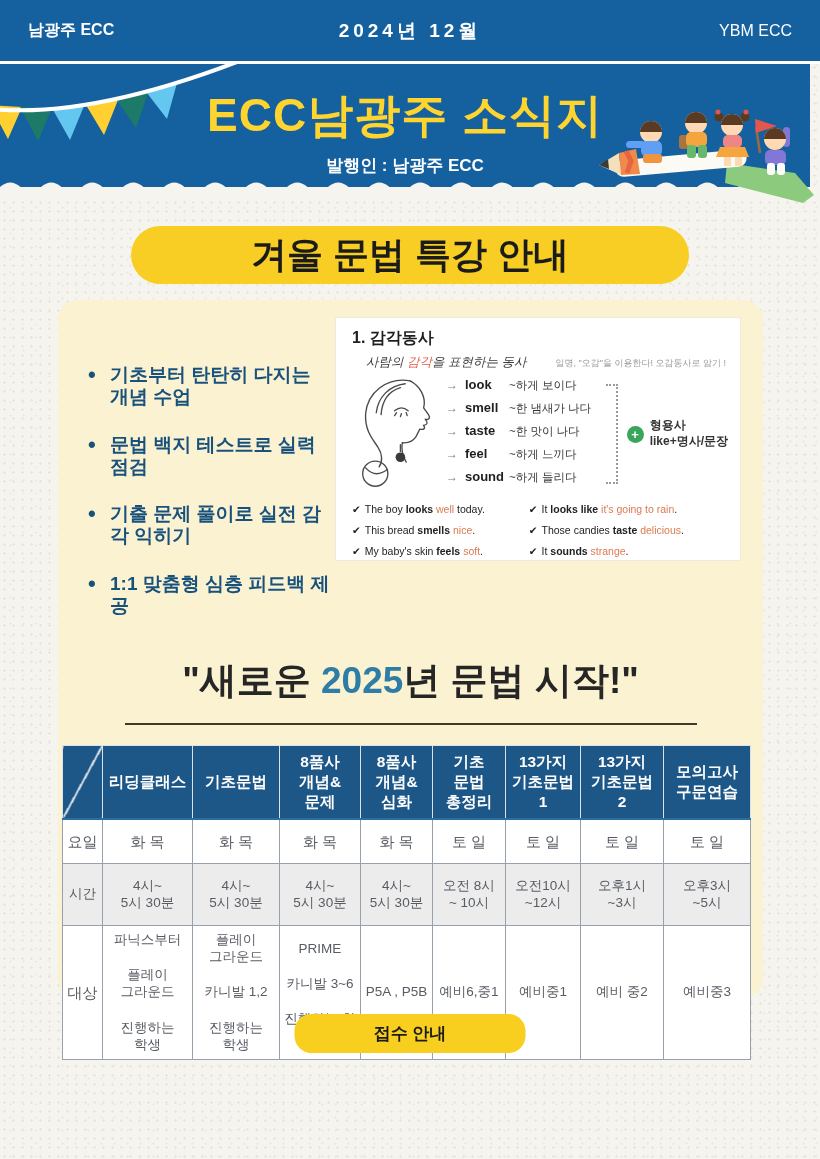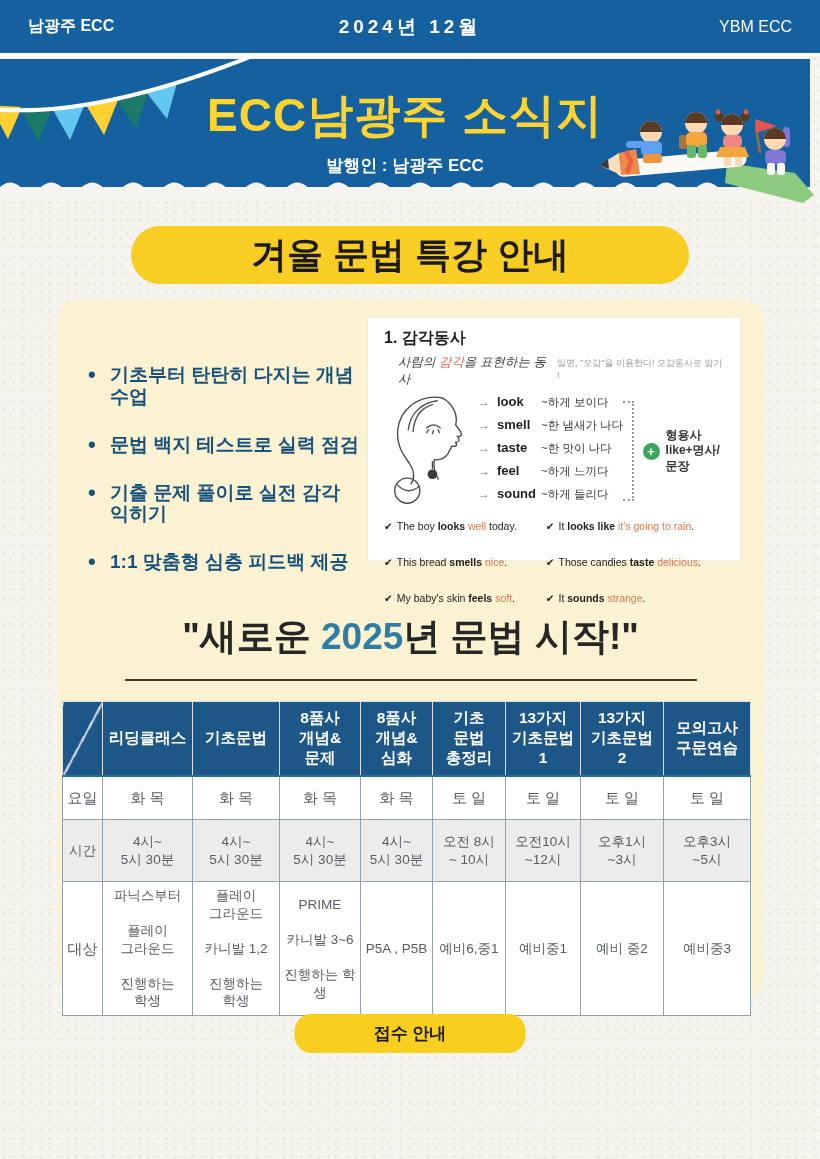--- a/index.html
+++ b/index.html
@@ -9,21 +9,21 @@
     position:relative; width:820px; height:1159px; overflow:hidden;
     background-color:#f6f4ee;
     background-image:
       radial-gradient(#e9e5da 1px, transparent 1.2px),
       radial-gradient(#efebe1 1px, transparent 1.2px);
     background-size:9px 9px, 13px 13px;
     background-position:0 0, 4px 6px;
   }
   
   #topbar {
-    position:absolute; left:0; top:0; width:820px; height:56px;
+    position:absolute; left:0; top:0; width:820px; height:64px;
     background:#15609e; border-bottom:3px solid #ffffff;
     display:flex; align-items:center; justify-content:space-between;
     padding:0 28px; color:#ffffff; z-index:5;
   }
   #topbar .tb-left  { font-size:16px; font-weight:bold; }
   #topbar .tb-center{ position:absolute; left:50%; transform:translateX(-50%);
                       font-size:19px; font-weight:bold; letter-spacing:4px; }
   #topbar .tb-right { font-size:16px; }
   
   #band {
@@ -58,21 +58,21 @@
   #features { list-style:none; margin-top:46px; flex:1; padding-right:6px; }
   #features li {
     font-size:19px; font-weight:bold; color:#19517d;
     margin-bottom:26px; padding-left:22px; position:relative; line-height:1.15;
   }
   #features li::before {
     content:"•"; position:absolute; left:0; top:-2px; font-size:22px; color:#19517d;
   }
   
   #gcard {
-    width:372px; height:242px; background:#ffffff; margin-right:23px;
+    width:404px; height:242px; background:#ffffff; margin-right:23px;
     padding:10px 12px 8px 16px; box-shadow:0 0 0 1px #eeeae0;
   }
   #gcard .g-head { font-size:16px; font-weight:bold; color:#1f1f1f; }
   .g-subrow { display:flex; align-items:baseline; margin-top:5px; }
   .g-sub  { font-size:12.5px; color:#3c3c3c; margin-left:14px;font-style:italic; }
   .g-sub .red { color:#e0604a; }
   .g-note { font-size:9px; color:#999; margin-left:auto; margin-right:2px; }
   .g-mid { display:flex; margin-top:4px; align-items:center; }
   #face { flex:0 0 92px; }
   #verbs { flex:1; padding-left:2px; }
@@ -81,21 +81,21 @@
   .verb-row b { font-size:13px; color:#1f1f1f; width:44px; }
   .verb-row .mean { font-size:11.5px; color:#333; white-space:nowrap; }
   .bracket { width:12px; height:100px; border-right:2px dotted #9a9a9a;
              border-top:2px dotted #9a9a9a; border-bottom:2px dotted #9a9a9a; }
   .plus-wrap { display:flex; align-items:center; gap:6px; padding-left:9px; }
   .plus-circle { width:17px; height:17px; border-radius:50%; background:#3aa55d;
                  color:#fff; font-size:13px; font-weight:bold; line-height:17px;
                  text-align:center; flex:0 0 17px; }
   .plus-label { font-size:12px; font-weight:bold; color:#333; line-height:1.3;
                 white-space:pre-line; }
-  #examples { display:grid; grid-template-columns:47% 53%; row-gap:24px; margin-top:10px; }
+  #examples { display:grid; grid-template-columns:47% 53%; row-gap:9px; margin-top:10px; }
   .example { font-size:10.5px; color:#222; white-space:nowrap; }
   .example .check { font-weight:bold; margin-right:4px; }
   .example b { font-weight:bold; }
   .example .orange { color:#dd7a50; }
   
   #slogan { text-align:center; margin-top:13px; font-size:37px; font-weight:bold; color:#262626; }
   #slogan .year { color:#2d7da6; }
   #slogan-line { width:572px; margin:17px auto 0 auto; border:0; border-top:2px solid #42372a; }
   
   #schedule { border-collapse:collapse; margin:20px 0 0 4px; width:688px;

